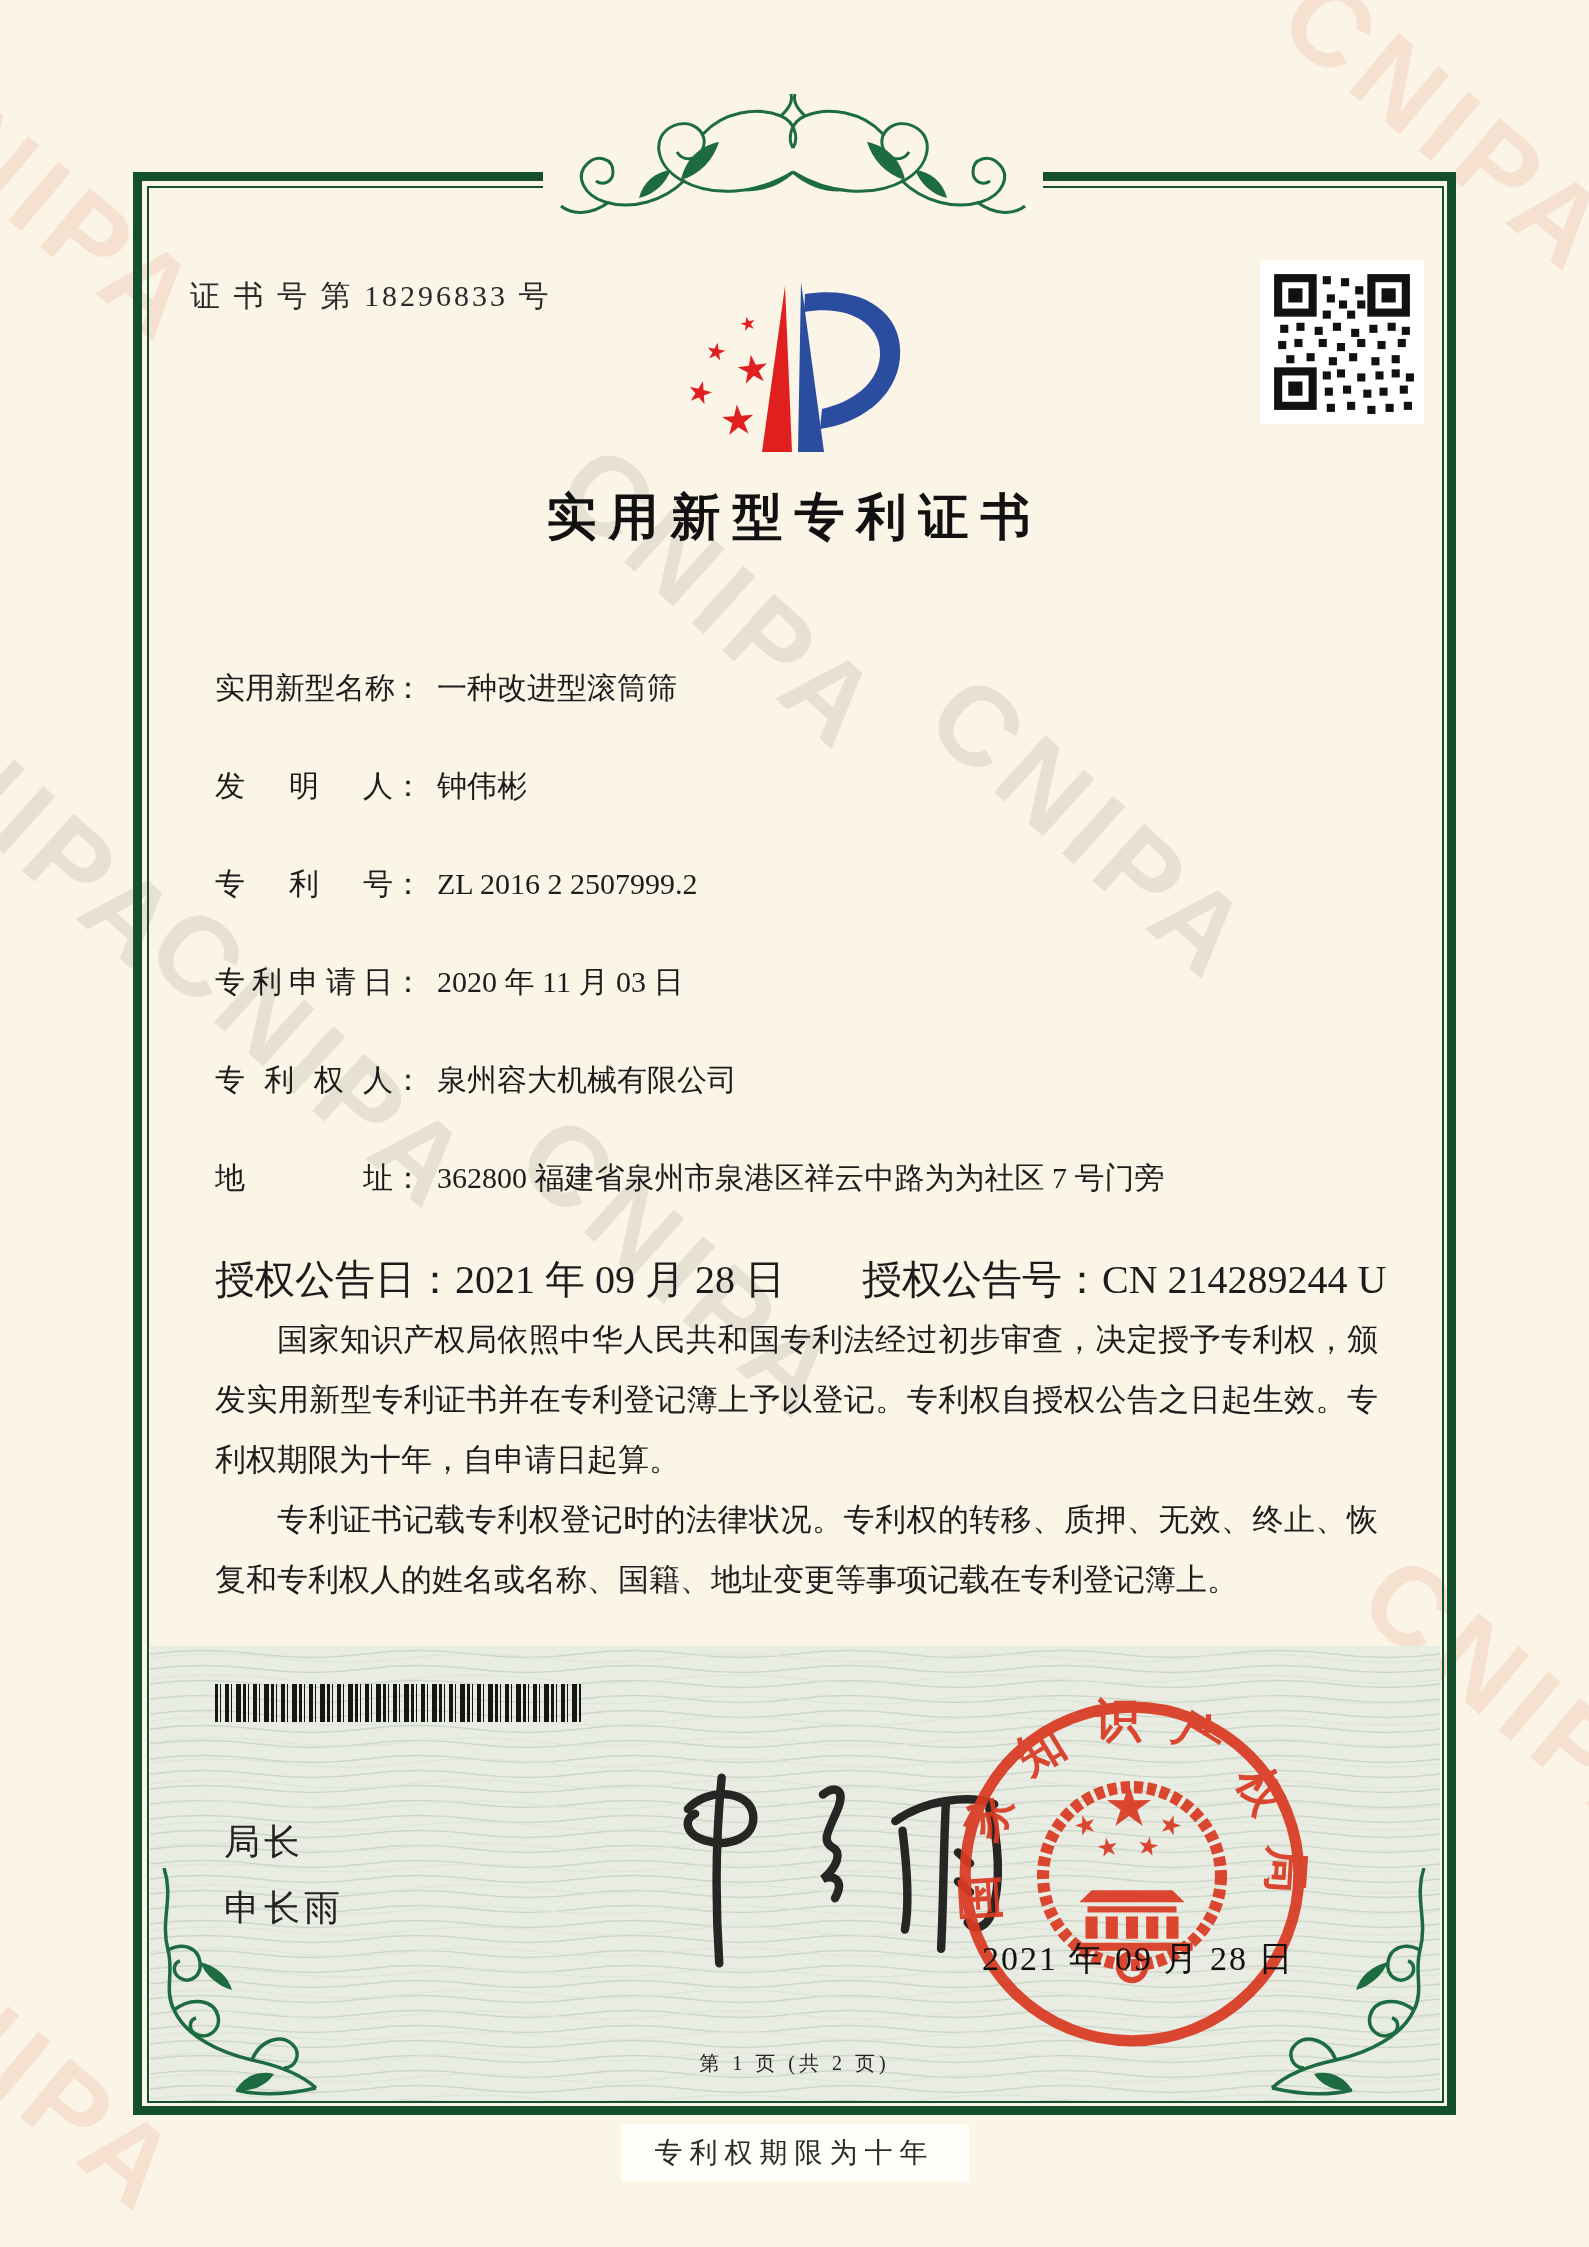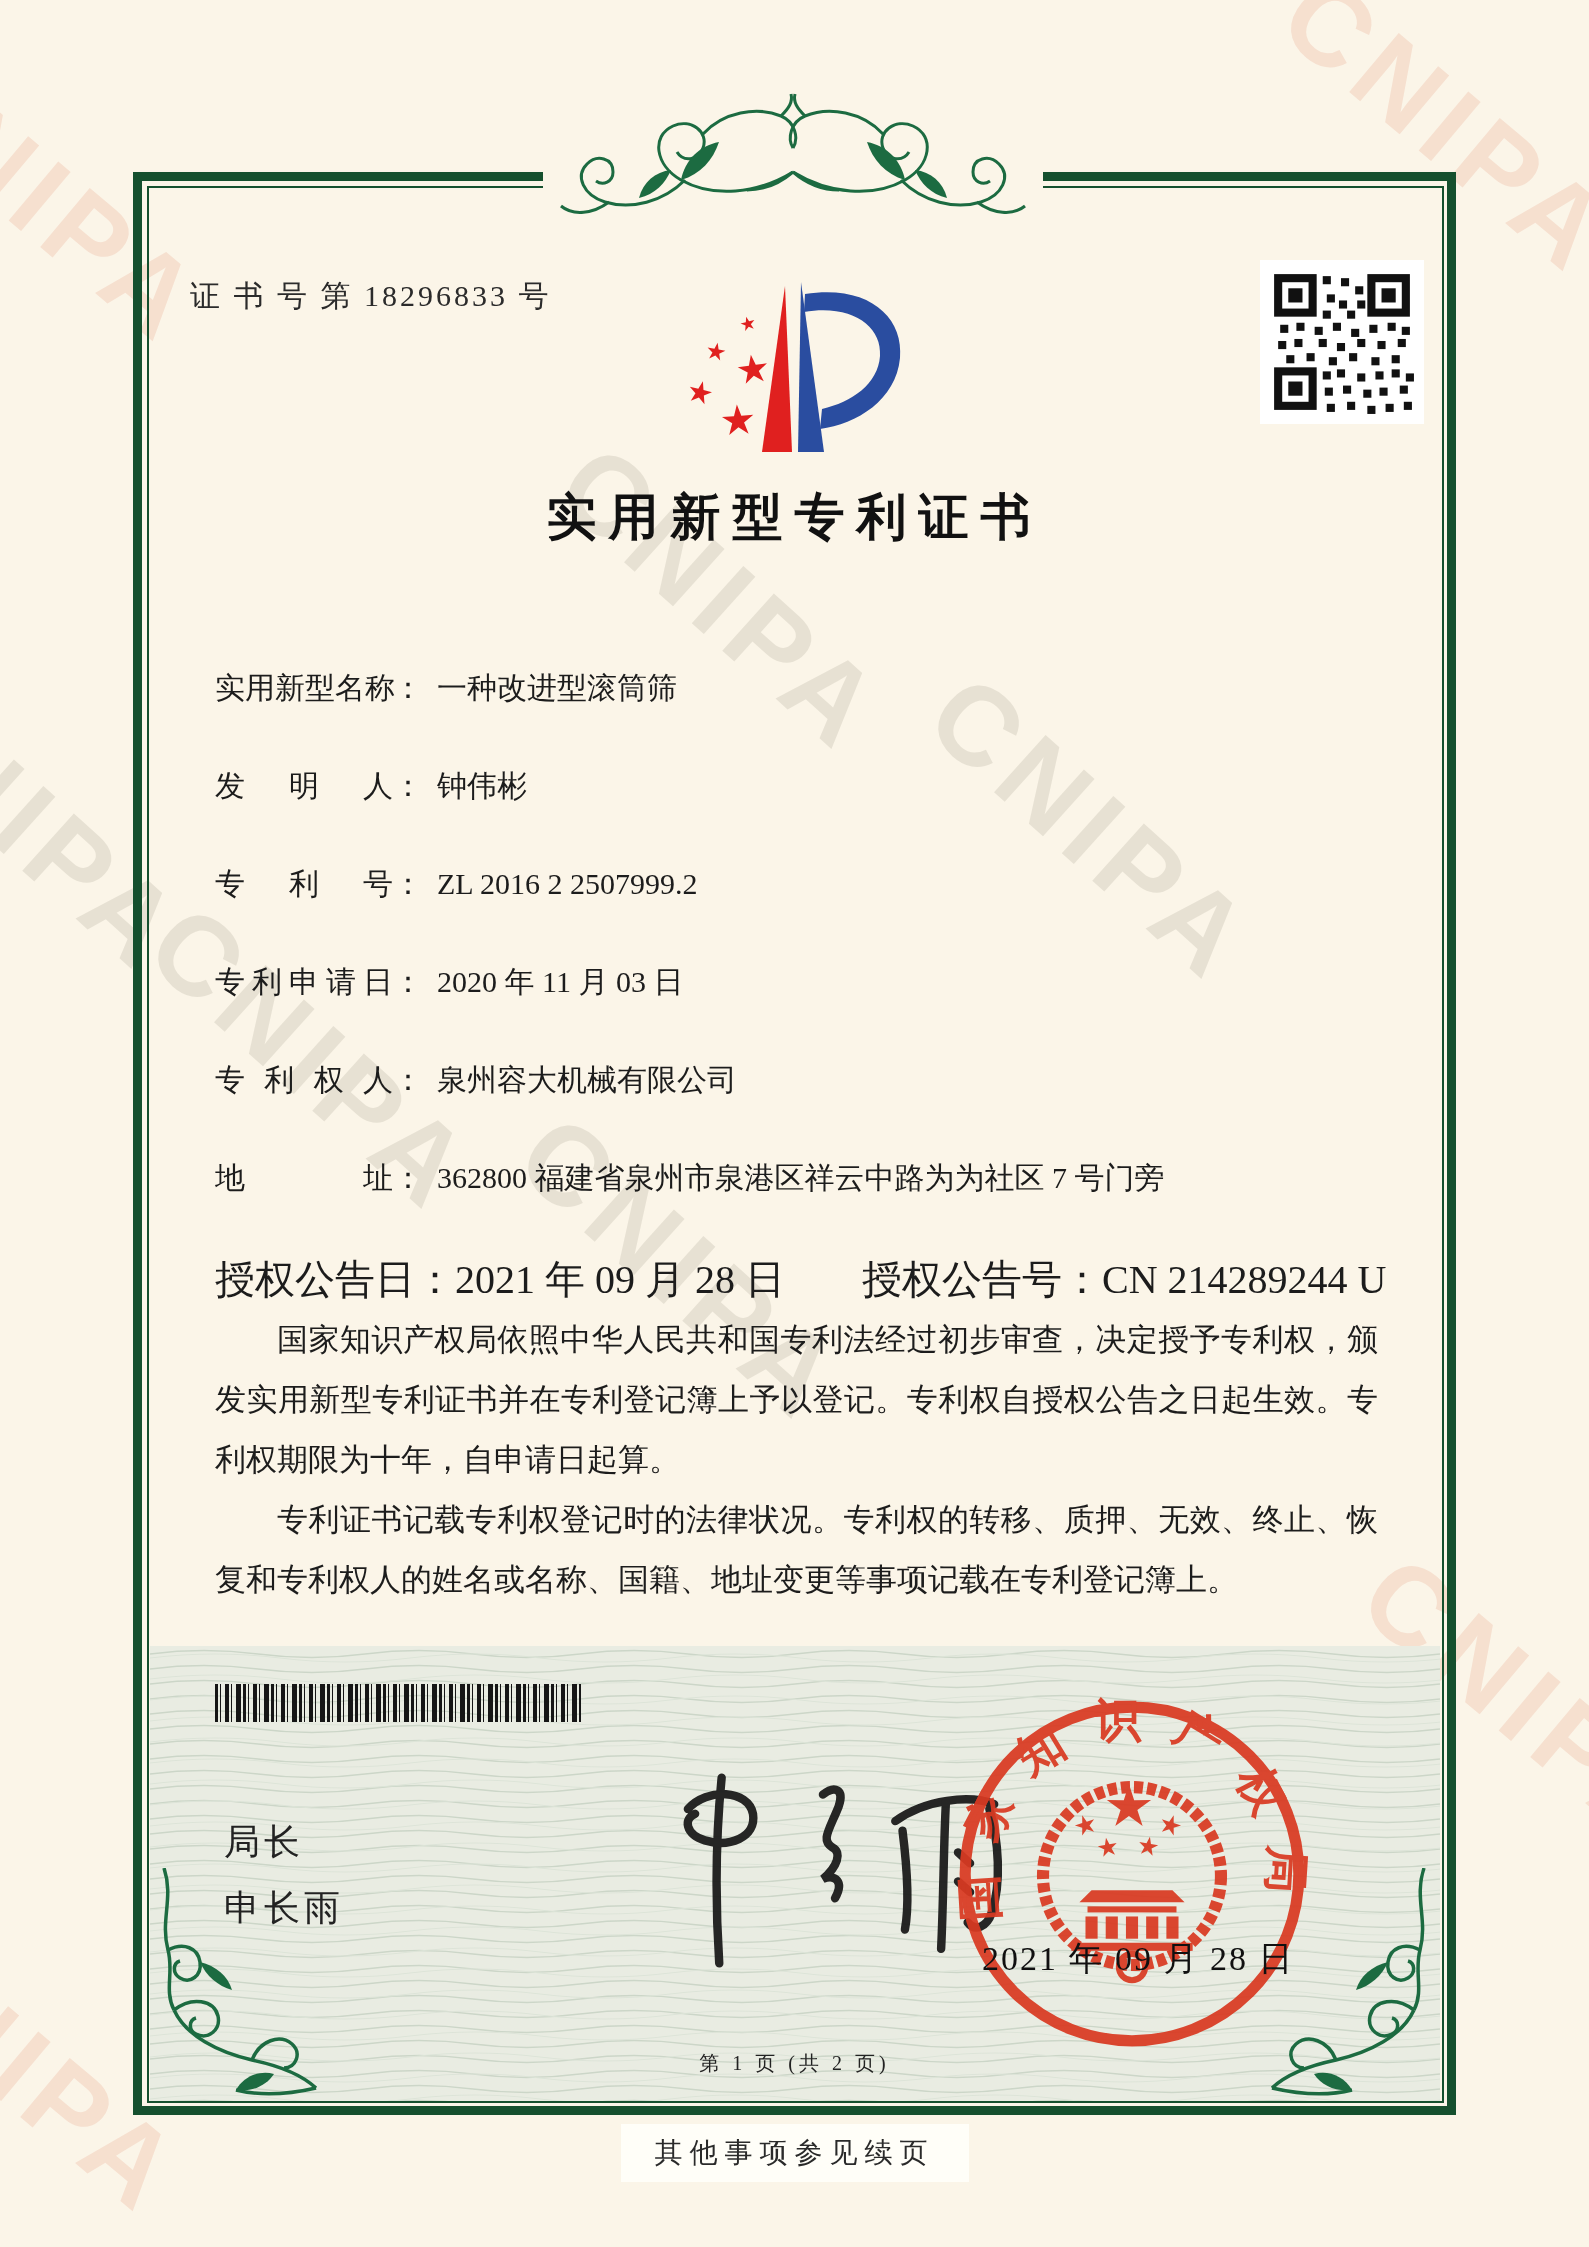--- a/index.html
+++ b/index.html
@@ -311,15 +311,15 @@
       <path d="M28,82 C44,74 58,80 60,94 C62,108 50,116 40,110 C32,105 33,95 40,93"></path>
       <path d="M34,142 C52,128 74,132 78,148 C81,162 68,172 56,166 C48,162 49,152 56,150"></path>
       <path d="M112,192 C120,172 140,166 152,176 C162,185 156,200 144,200"></path>
       <path d="M176,220 C150,226 120,228 96,222"></path>
       <path d="M60,94 C76,98 88,108 92,122 C78,118 66,108 60,94 Z" fill="#1c6b41" stroke="none"></path>
       <path d="M96,222 C104,208 120,202 134,206 C126,218 112,224 96,222 Z" fill="#1c6b41" stroke="none"></path>
     </g>
   </svg>
 
   <div class="page-info">第 1 页 (共 2 页)</div>
-  <div class="note-box">其他事项参见续页</div>
+  <div class="note-box">专利权期限为十年</div>
 
 </div>
 
 </body></html>

